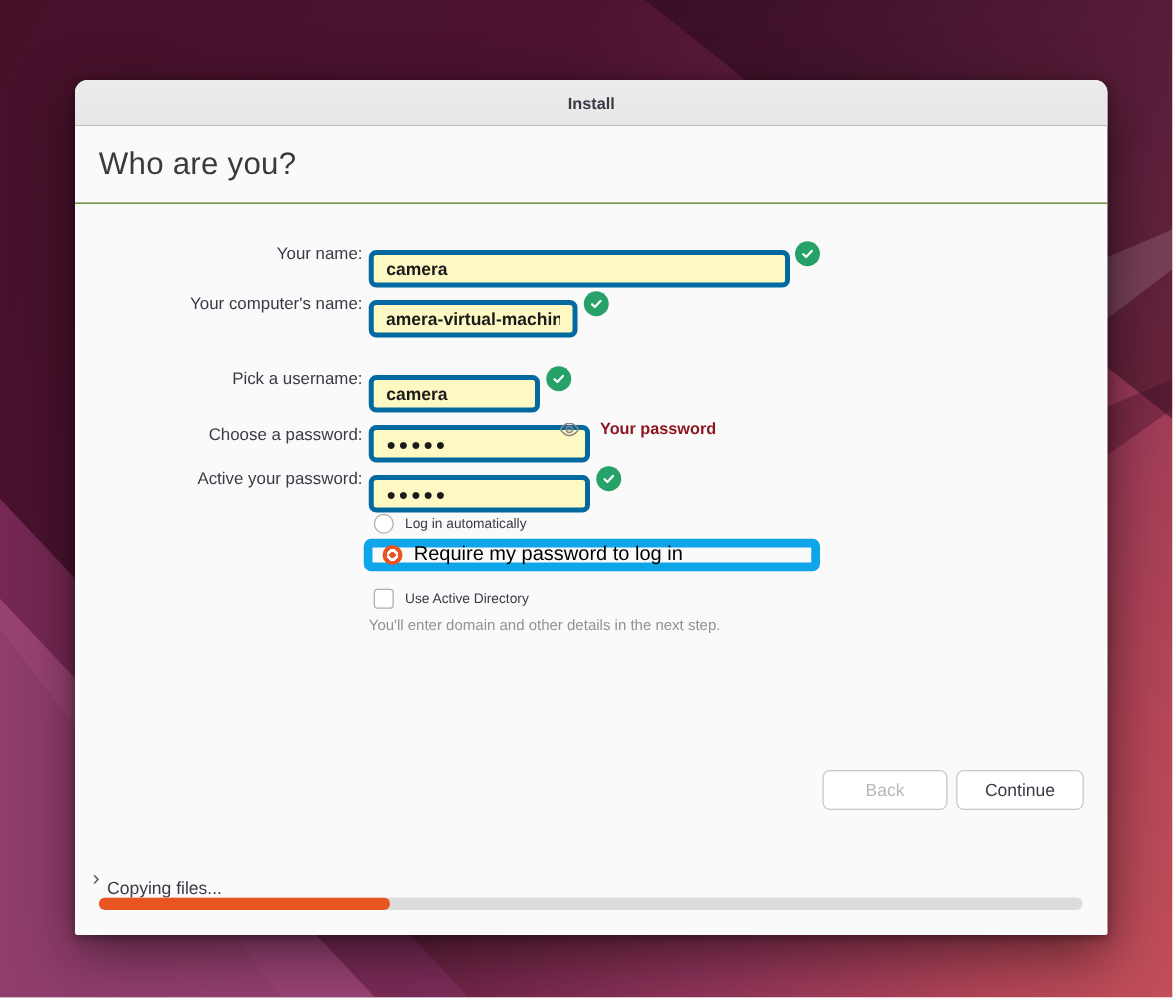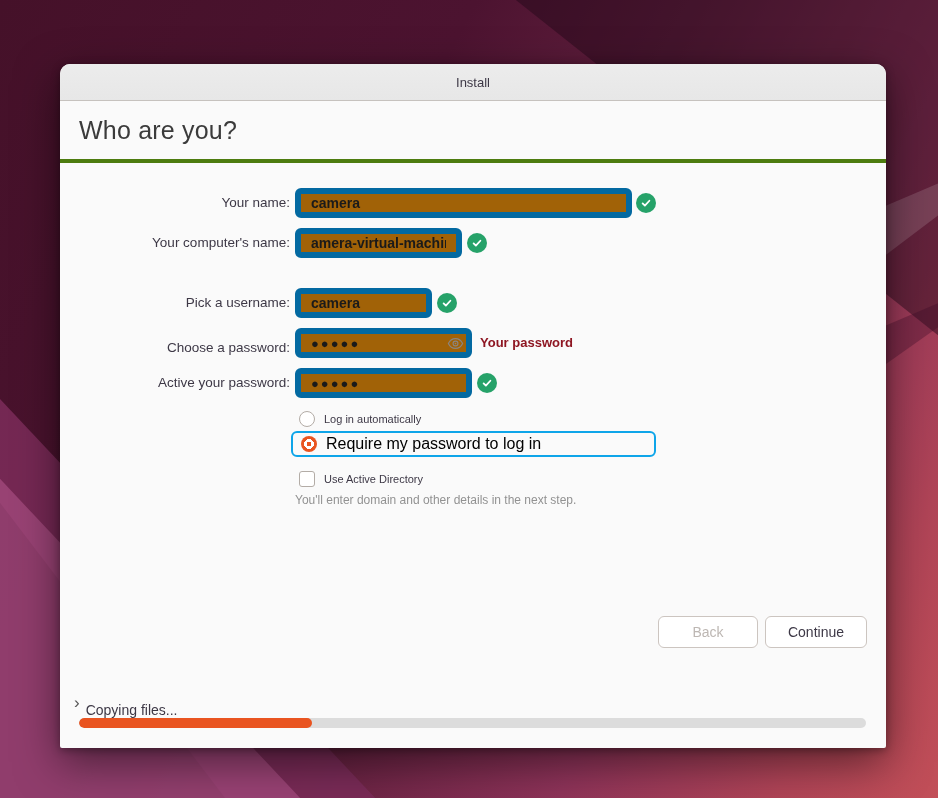--- a/index.html
+++ b/index.html
@@ -16,45 +16,45 @@
   .bg-shape.s4 { clip-path:polygon(88% 29%,100% 23%,100% 27%,91% 35%); background:rgba(255,255,255,.14); }
   .bg-shape.s5 { clip-path:polygon(92% 42%,100% 38%,100% 41%,94% 46%); background:rgba(60,12,40,.35); }
 
   
   .window { position:absolute; left:60px; top:64px; width:826px; height:684px;
     background:#fafafa; border-radius:10px 10px 2px 2px;
     box-shadow:0 14px 44px rgba(0,0,0,.5), 0 2px 8px rgba(0,0,0,.35); }
   .titlebar { position:absolute; left:0; top:0; right:0; height:37px;
     background:linear-gradient(#ececec,#e7e7e7); border-bottom:1px solid #c6c2be;
     border-radius:10px 10px 0 0; display:flex; align-items:center; justify-content:center; }
-  .titlebar span { font-size:13px; font-weight:normal; color:#3d3846; }
+  .titlebar span { font-size:13px; font-weight:bold; color:#3d3846; }
   .page-header { position:absolute; left:0; top:37px; right:0; height:62px;
-    border-bottom:4px solid #4d7c0f; display:flex; align-items:center; }
+    border-bottom:1px solid #4d7c0f; display:flex; align-items:center; }
   .page-header h1 { font-size:25px; font-weight:normal; color:#3b3b3b; padding-left:19px; letter-spacing:.2px; }
 
   
   .flabel { position:absolute; width:222px; left:8px; text-align:right;
     font-size:13.5px; color:#3d3846; line-height:30px; }
   .fieldwrap { position:absolute; height:30px; }
-  .fieldwrap input { width:100%; height:100%; border:6px solid #0369a1; border-radius:6px;
-    background:#a16207; padding:0 10px; font-family:"Liberation Sans",sans-serif;
-    font-size:14px; font-weight:bold; color:#1a1a1a; outline:none; }
+  .fieldwrap input { width:100%; height:100%; border:4px solid #0369a1; border-radius:6px;
+    background:#fef9c3; padding:0 10px; font-family:"Liberation Sans",sans-serif;
+    font-size:14px; font-weight:bold; color:#1a1a1a; outline:none;margin-top:12px; }
   .fieldwrap input.dots { font-size:13px; letter-spacing:2px; }
   .check-badge { position:absolute; width:20px; height:20px; border-radius:50%; background:#26a269;
     display:flex; align-items:center; justify-content:center; }
   .check-badge svg { display:block; }
   .eye-btn { position:absolute; right:7px; top:5px; width:20px; height:20px; border:none;
     background:transparent; cursor:pointer; display:flex; align-items:center; justify-content:center; }
   .hint { position:absolute; font-size:12px; color:#929292; }
   .warning { position:absolute; font-size:13px; font-weight:bold; color:#8e1622; line-height:30px; }
 
   .option-row { position:absolute; display:flex; align-items:center; gap:9px; height:20px; }
   .option-row .label { font-size:11px; color:#3d3846; }
   .radio { width:16px; height:16px; border-radius:50%; border:1px solid #b3aca6; background:#fff; flex:none; }
-  .option-box { position:absolute; left:231px; width:365px; height:26px; border:2px solid #0ea5e9;
+  .option-box { position:absolute; left:231px; width:365px; height:26px; border:7px solid #0ea5e9;
     border-radius:6px; display:flex; align-items:center; gap:9px; padding:0 8px; }
   .option-box .radio.selected, .radio.selected { border:none;
     background:radial-gradient(circle at center,#e95420 0 2.5px,#fff 2.5px 4.8px,#e95420 4.8px); }
   .checkbox { width:16px; height:16px; border:1px solid #b3aca6; border-radius:3px; background:#fff; flex:none; }
 
   
   .btn { position:absolute; height:32px; border:1px solid #ccc5c0; border-radius:6px;
     background:#fff; font-family:"Liberation Sans",sans-serif; font-size:14px; cursor:pointer; }
   .btn.back { left:598px; top:552px; width:100px; color:#bdb7b3; }
   .btn.continue { left:705px; top:552px; width:102px; color:#3d3846; }

